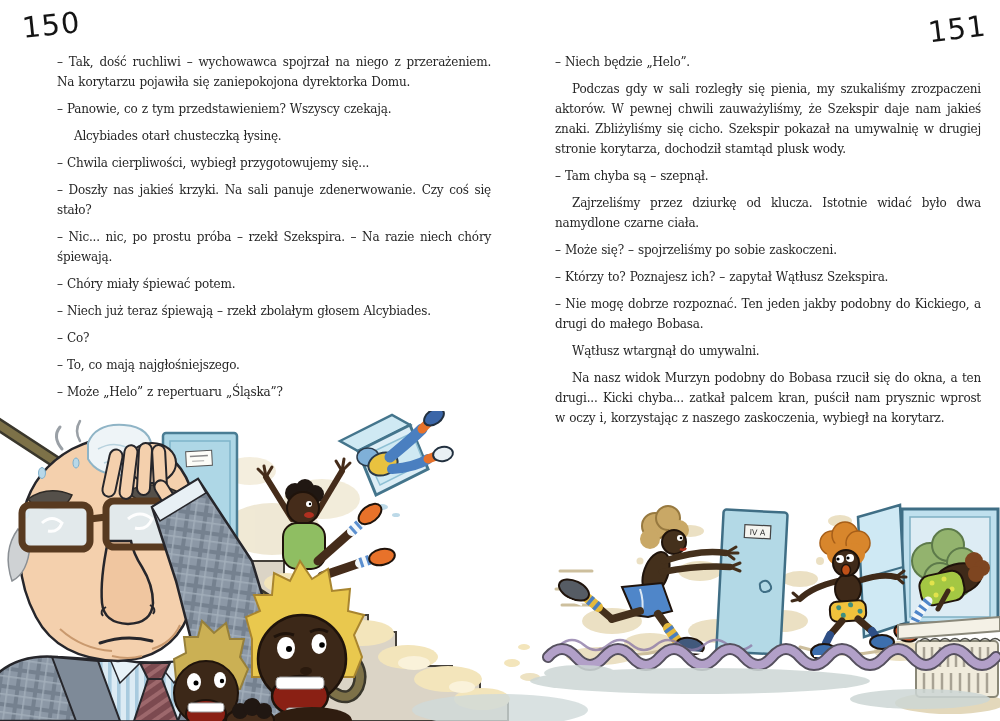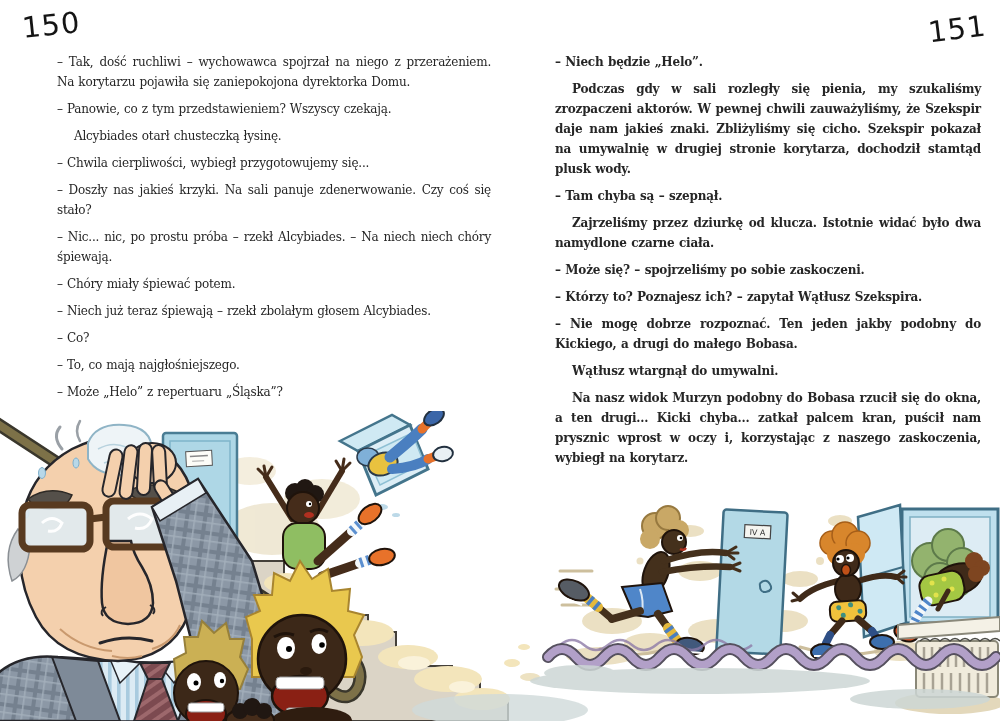--- a/index.html
+++ b/index.html
@@ -5,40 +5,40 @@
   html,body{margin:0;padding:0;}
   body{width:1000px;height:721px;background:#ffffff;position:relative;overflow:hidden;
        font-family:"DejaVu Serif","Liberation Serif",serif;}
   .page-number{position:absolute;font-family:"DejaVu Sans",sans-serif;font-size:29px;
        color:#141414;letter-spacing:1px;}
   #page-num-left{left:22px;top:8px;transform:rotate(-6deg);}
   #page-num-right{left:928px;top:12px;transform:rotate(-7deg);}
   .text-col{position:absolute;top:52px;text-align:justify;font-size:12px;line-height:20px;
        color:#262626;letter-spacing:-0.2px;word-spacing:0.5px;}
   #left-col{left:57px;width:434px;}
-  #right-col{left:555px;width:426px;font-weight:bold;}
+  #right-col{left:555px;width:426px;}
   .text-col p{margin:0 0 7px 0;}
   .text-col p.indent{text-indent:17px;}
   #illustration{position:absolute;left:0;top:411px;width:1000px;height:310px;}
 </style>
 </head>
 <body>
 
 <div>
 
   <div id="page-num-left" class="page-number">150</div>
   <div id="page-num-right" class="page-number">151</div>
 
   <div id="left-col" class="text-col">
       <p class="">– Tak, dość ruchliwi – wychowawca spojrzał na niego z przerażeniem. Na korytarzu pojawiła się zaniepokojona dyrektorka Domu.</p>
       <p class="">– Panowie, co z tym przedstawieniem? Wszyscy czekają.</p>
       <p class="indent">Alcybiades otarł chusteczką łysinę.</p>
       <p class="">– Chwila cierpliwości, wybiegł przygotowujemy się...</p>
       <p class="">– Doszły nas jakieś krzyki. Na sali panuje zdenerwowanie. Czy coś się stało?</p>
-      <p class="">– Nic... nic, po prostu próba – rzekł Alcybiades. – Na niech niech chóry śpiewają.</p>
+      <p class="">– Nic... nic, po prostu próba – rzekł Szekspira. – Na razie niech chóry śpiewają.</p>
       <p class="">– Chóry miały śpiewać potem.</p>
       <p class="">– Niech już teraz śpiewają – rzekł zbolałym głosem Alcybiades.</p>
       <p class="">– Co?</p>
       <p class="">– To, co mają najgłośniejszego.</p>
       <p class="">– Może „Helo” z repertuaru „Śląska”?</p>
     </div>
   <div id="right-col" class="text-col">
       <p class="">– Niech będzie „Helo”.</p>
       <p class="indent">Podczas gdy w sali rozległy się pienia, my szukaliśmy zrozpaczeni aktorów. W pewnej chwili zauważyliśmy, że Szekspir daje nam jakieś znaki. Zbliżyliśmy się cicho. Szekspir pokazał na umywalnię w drugiej stronie korytarza, dochodził stamtąd plusk wody.</p>
       <p class="">– Tam chyba są – szepnął.</p>

